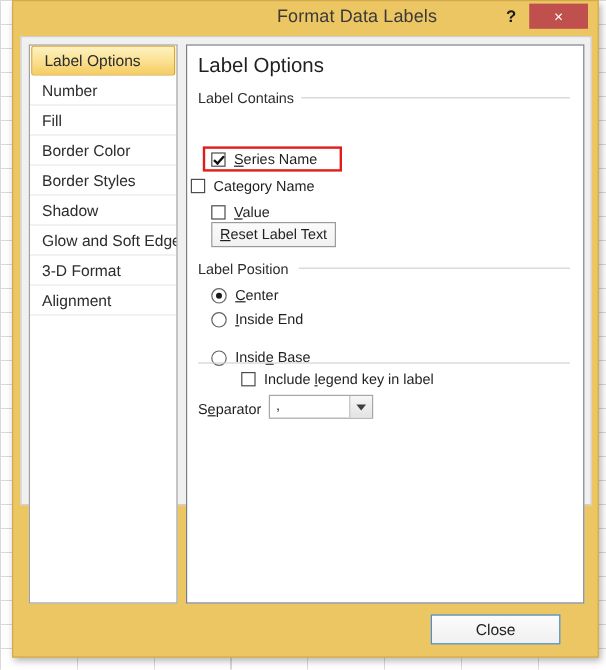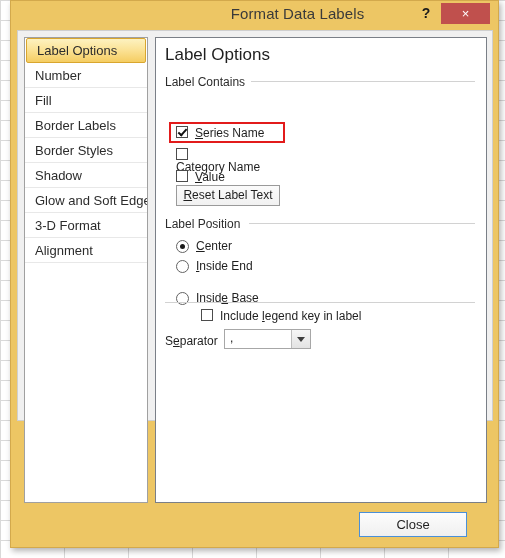--- a/index.html
+++ b/index.html
@@ -148,20 +148,21 @@
     position: absolute;
     height: 1px;
     background: #d2d2d2;
     z-index: 1;
   }
 
   
   .chk-row {
     position: absolute;
     display: flex;
+    align-items: center;
     font-size: 12px;
     color: #1f1f1f;
     cursor: pointer;
     white-space: nowrap;
   }
   .chk-box {
     width: 12px; height: 12px;
     border: 1px solid #4c4c4c;
     background: #ffffff;
     box-sizing: border-box;
@@ -303,41 +304,41 @@
     <div id="help-btn">?</div>
     <div id="close-x-btn">×</div>
   </div>
 
   <div id="inner-chrome">
 
     <div id="category-list">
         <div class="cat-item selected"><span>Label Options</span></div>
         <div class="cat-item"><span>Number</span></div>
         <div class="cat-item"><span>Fill</span></div>
-        <div class="cat-item"><span>Border Labels</span></div>
+        <div class="cat-item"><span>Border Color</span></div>
         <div class="cat-item"><span>Border Styles</span></div>
         <div class="cat-item"><span>Shadow</span></div>
         <div class="cat-item"><span>Glow and Soft Edges</span></div>
         <div class="cat-item"><span>3-D Format</span></div>
         <div class="cat-item"><span>Alignment</span></div>
       </div>
 
     <div id="content-pane">
 
       <div id="pane-title">Label Options</div>
 
       <div class="group-header" style="left:9px; top:37px;">Label Contains</div>
       <div class="group-rule" style="left:95px; top:43px; width:224px;"></div>
 
       <div id="chk-series" class="chk-row" style="left:20px; top:88px;">
         <span class="chk-box checked"></span>
         <span><span class="acc">S</span>eries Name</span>
       </div>
 
-      <div id="chk-category" class="chk-row" style="left:20px; top:110px;flex-direction:column;">
+      <div id="chk-category" class="chk-row" style="left:3px; top:110px;">
         <span class="chk-box"></span>
         <span>Cate<span class="acc">g</span>ory Name</span>
       </div>
 
       <div id="chk-value" class="chk-row" style="left:20px; top:132px;">
         <span class="chk-box"></span>
         <span><span class="acc">V</span>alue</span>
       </div>
 
       <div id="reset-btn"><span class="acc">R</span>eset Label Text</div>

